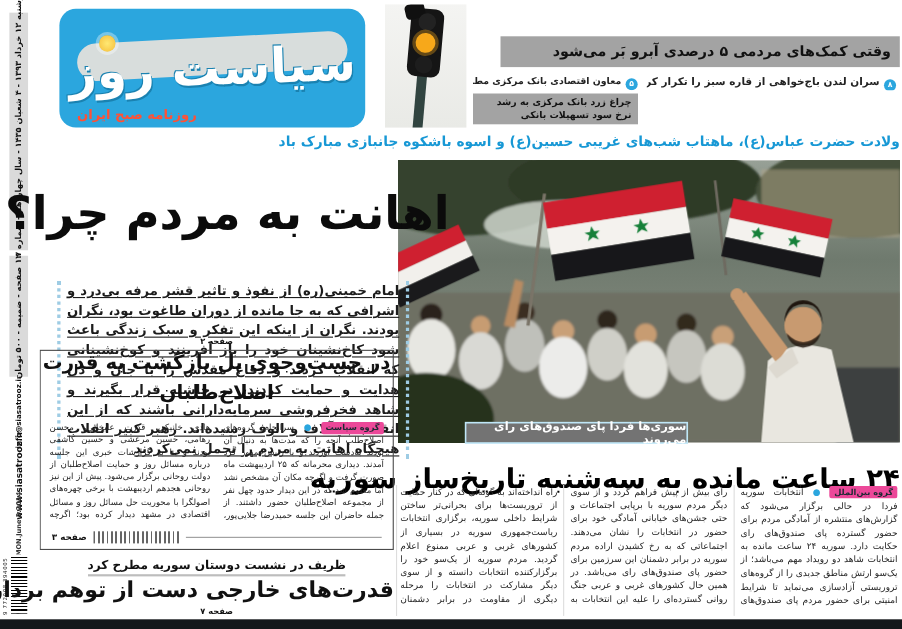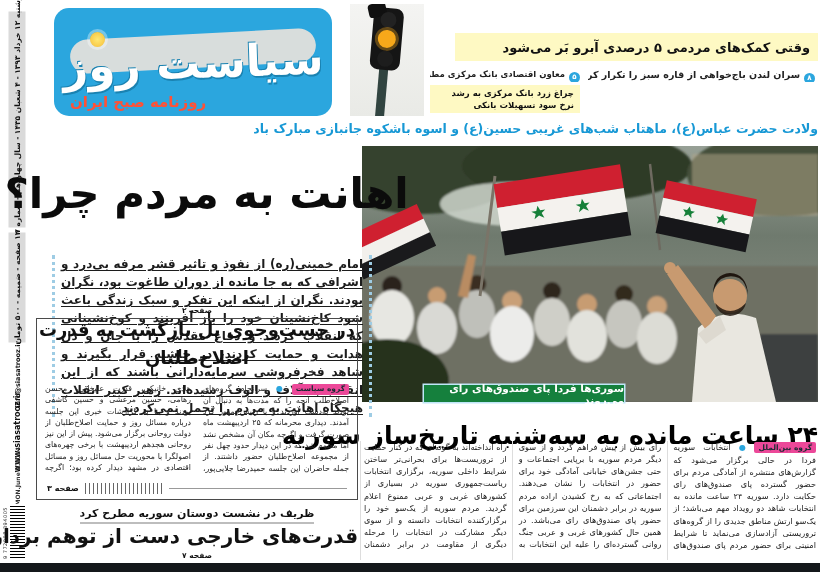--- a/index.html
+++ b/index.html
@@ -22,46 +22,46 @@
 
   
   #logo{left:54px;top:8px;width:278px;height:108px;background:#2BA6DE;border-radius:15px;overflow:hidden;}
   #logo-band{position:absolute;left:16px;right:16px;top:26px;height:34px;background:#d8dddc;
              border-radius:18px;transform:rotate(-3deg);}
   #logo-main{position:absolute;inset:0;display:flex;align-items:center;justify-content:center;
              color:#fff;font-size:44px;font-weight:800;transform:rotate(-2deg);
              text-shadow:1px 2px 0 #1a82b1, -1px -1px 0 #1a82b1;}
   #logo-sun{position:absolute;left:36px;top:24px;width:15px;height:15px;border-radius:50%;
             background:radial-gradient(circle,#ffe873,#f5bd38);box-shadow:0 0 0 3px rgba(255,255,255,.35);}
-  #logo-subtitle{position:absolute;left:16px;bottom:5px;color:#ff5136;font-size:15px;font-weight:800;}
+  #logo-subtitle{position:absolute;left:16px;bottom:5px;color:#ff5136;font-size:12px;font-weight:800;}
 
   
   #tlight{left:350px;top:4px;width:74px;height:112px;background:linear-gradient(180deg,#f4f4f2,#e9eae6);}
 
   
   .kicker{position:absolute;font-size:9.5px;font-weight:700;color:#222;direction:rtl;text-align:right;white-space:nowrap;overflow:hidden;}
   .badge{display:inline-block;width:11px;height:11px;border-radius:50%;background:#2BA6DE;color:#fff;
          font-size:7px;line-height:11px;text-align:center;margin-left:4px;vertical-align:-2px;font-weight:700;}
-  .bar{position:absolute;background:#fef9c3;direction:rtl;font-weight:800;color:#111;
+  .bar{position:absolute;background:#a3a3a3;direction:rtl;font-weight:800;color:#111;
        display:flex;align-items:center;padding:0 8px;box-sizing:border-box;}
   #k1{left:455px;top:17px;width:360px;height:13px;}
   #b1{left:455px;top:33px;width:363px;height:28px;font-size:13px;}
   #k2{left:588px;top:69px;width:227px;height:13px;}
   #b2{left:588px;top:85px;width:230px;height:28px;font-size:12.5px;}
   #k3{left:430px;top:69px;width:150px;height:13px;font-size:8.5px;}
   #b3{left:430px;top:85px;width:150px;height:28px;font-size:8.5px;line-height:12px;display:block;
       padding:2px 6px;text-align:right;}
 
   
   #congrats{left:362px;top:121px;width:456px;height:20px;color:#1798d5;font-size:12.5px;font-weight:800;
             direction:rtl;white-space:nowrap;}
 
   
   #photo{left:362px;top:146px;width:456px;height:256px;overflow:hidden;background:#6f7468;}
-  #caption{left:424px;top:385px;width:200px;height:17px;background:#15803d;color:#fff;font-size:10.5px;
+  #caption{left:424px;top:385px;width:200px;height:17px;background:#737373;color:#fff;font-size:10.5px;
            font-weight:700;display:flex;align-items:center;justify-content:center;direction:rtl;
            box-shadow:0 0 0 1.5px #bfe6f7;}
   #syria-hl{left:362px;top:405px;width:456px;height:32px;font-size:25px;font-weight:800;text-align:center;
             direction:rtl;color:#000;white-space:nowrap;margin-top:16px;}
   #syria-body{left:364px;top:441px;width:452px;height:119px;column-count:3;column-gap:12px;
               column-rule:1px solid #ddd;font-size:8.2px;line-height:1.48;text-align:justify;
               direction:rtl;color:#222;overflow:hidden;}
   .sec-label{display:inline-block;background:#ec4899;color:#1c2a33;font-size:7.5px;font-weight:700;
              padding:0 4px;border-radius:2px;margin-left:3px;}
   .bullet-icon::after{content:"●";color:#2BA6DE;font-size:8px;margin-left:3px;}

